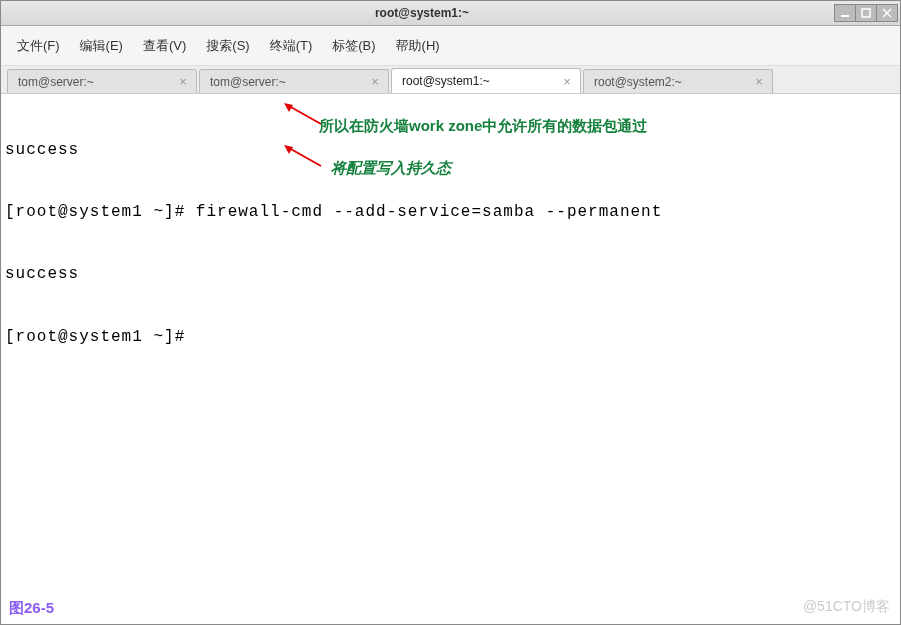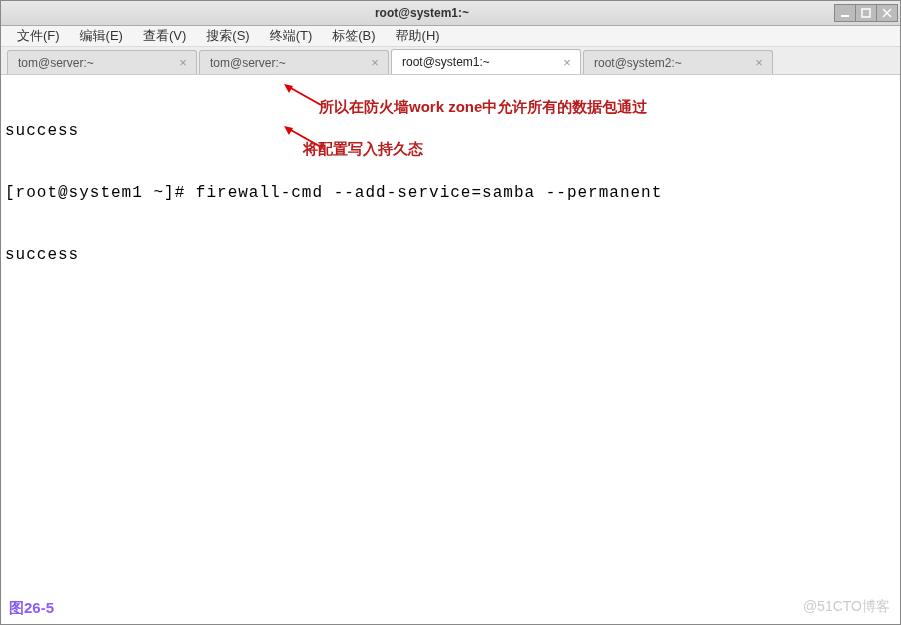--- a/index.html
+++ b/index.html
@@ -40,21 +40,21 @@
       display: flex;
       align-items: center;
       justify-content: center;
       font-size: 11px;
       color: #fff;
       cursor: pointer;
       margin-left: -1px;
     }
     .win-btn svg { display: block; }
     .menubar {
-      height: 21px;
+      height: 40px;
       background: #f5f5f5;
       display: flex;
       align-items: center;
       padding: 0 8px;
       gap: 4px;
       font-size: 13px;
       color: #333;
       border-bottom: 1px solid #ddd;
     }
     .menu-item {
@@ -113,21 +113,21 @@
       white-space: pre;
       letter-spacing: 1px;
       line-height: 1.3;
     }
     .tline {
       display: block;
       position: relative;
     }
     .annotation {
       position: absolute;
-      color: #b91c1c;
+      color: #15803d;
       font-family: "SimSun","Microsoft YaHei",sans-serif;
       font-weight: bold;
       font-size: 15px;
       letter-spacing: 0;
       white-space: nowrap;
     }
     .arrow {
       position: absolute;
       pointer-events: none;
     }
@@ -201,28 +201,29 @@
   <div class="tab">
     <span class="tab-label">root@system2:~</span>
     <span class="tab-close">×</span>
   </div>
 </div>
 
 <div class="terminal">
   <span class="tline">success</span>
   <span class="tline">[root@system1 ~]# firewall-cmd --add-service=samba --permanent</span>
   <span class="tline">success</span>
+  <span class="tline">[root@system1 ~]# </span>
 
   <svg class="arrow" style="left:280px; top:8px;" width="50" height="28">
     <line x1="8" y1="4" x2="40" y2="22" stroke="#e00000" stroke-width="2"></line>
     <polygon points="3,1 12,3 8,10" fill="#e00000"></polygon>
   </svg>
   <span class="annotation" style="left:318px; top:22px;">所以在防火墙work zone中允许所有的数据包通过</span>
 
   <svg class="arrow" style="left:280px; top:50px;" width="50" height="28">
     <line x1="8" y1="4" x2="40" y2="22" stroke="#e00000" stroke-width="2"></line>
     <polygon points="3,1 12,3 8,10" fill="#e00000"></polygon>
   </svg>
-  <span class="annotation" style="left:302px; top:64px;">将配置写入持久态</span>
+  <span class="annotation" style="left:330px; top:64px;font-style:italic;">将配置写入持久态</span>
 </div>
 
 <span class="figure-label">图26-5</span>
 <span class="watermark">@51CTO博客</span>
 
 </body></html>

